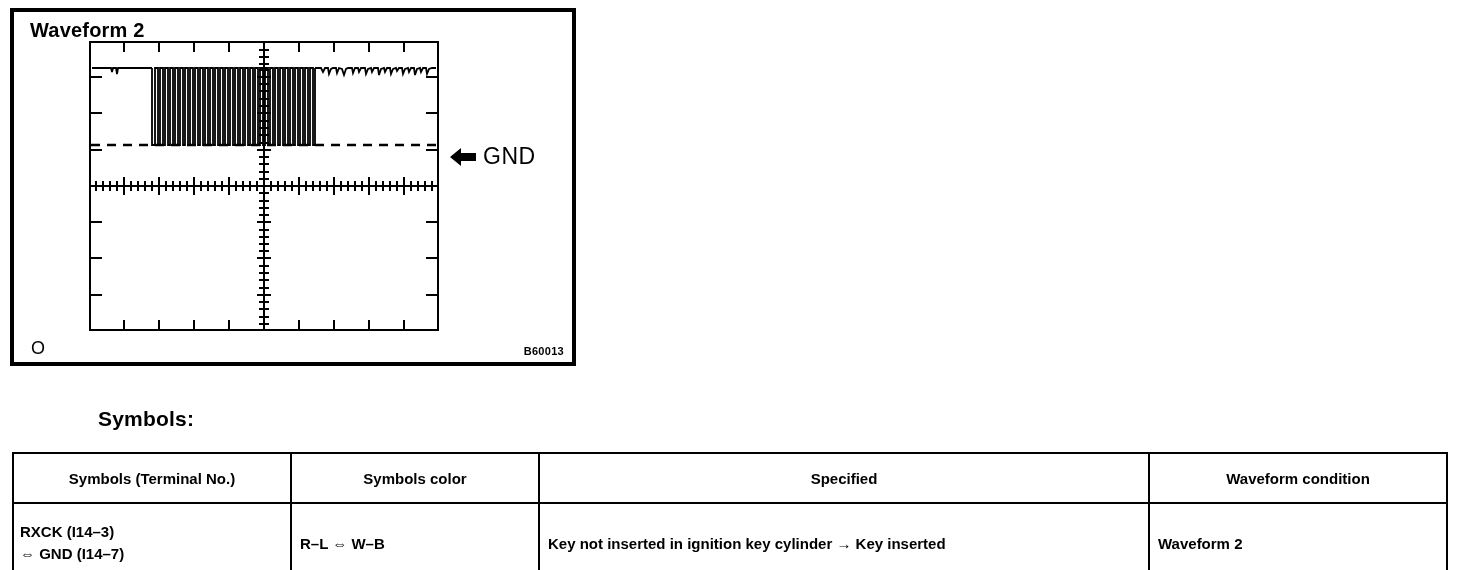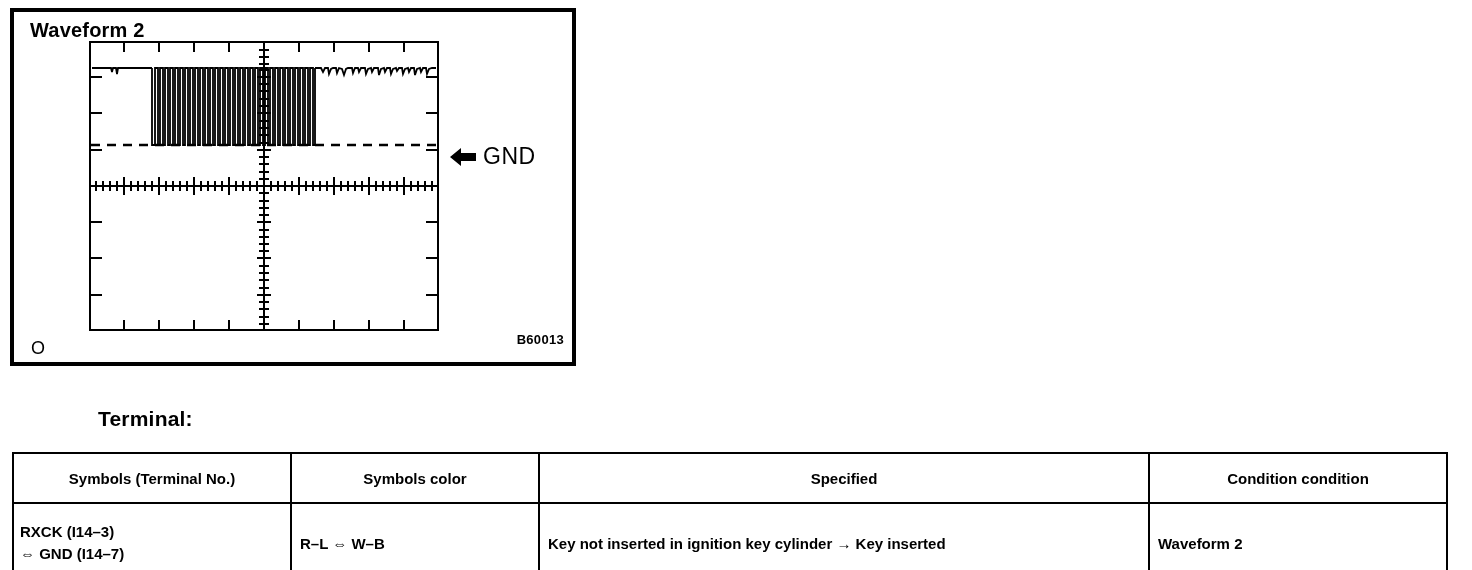--- a/index.html
+++ b/index.html
@@ -39,22 +39,22 @@
   .scope-origin {
     position: absolute;
     left: 17px;
     bottom: 3px;
     font-size: 18px;
     font-weight: normal;
   }
   .scope-code {
     position: absolute;
     right: 8px;
-    bottom: 15px;
-    font-size: 13px;
+    bottom: 5px;
+    font-size: 11px;
     font-weight: bold;
     letter-spacing: 0.3px;
   }
 
   
   .scope-grid-wrap {
     position: absolute;
     left: 75px;
     top: 29px;
     width: 350px;
@@ -311,35 +311,35 @@
       <path d="M0,10 L11,1 L11,6 L26,6 L26,14 L11,14 L11,19 Z" fill="#000000"></path>
     </svg>
     <span class="gnd-label">GND</span>
   </div>
 
   <div class="scope-origin">O</div>
 
   <div class="scope-code">B60013</div>
 </div>
 
-<div class="standard-heading">Terminal:</div>
+<div class="standard-heading">Symbols:</div>
 
 <table class="spec-table">
   <colgroup>
     <col class="col-symbols">
     <col class="col-wiring">
     <col class="col-cond">
     <col class="col-spec">
   </colgroup>
   <thead>
     <tr>
       <th>Symbols (Terminal No.)</th>
       <th>Symbols color</th>
       <th>Specified</th>
-      <th>Condition condition</th>
+      <th>Waveform condition</th>
     </tr>
   </thead>
   <tbody>
     <tr>
       <td class="cell-left">
         <span class="cell-line">RXCK (I14–3)</span>
         <span class="cell-line">⇔ GND (I14–7)</span>
       </td>
       <td>R–L ⇔ W–B</td>
       <td>Key not inserted in ignition key cylinder → Key inserted</td>

